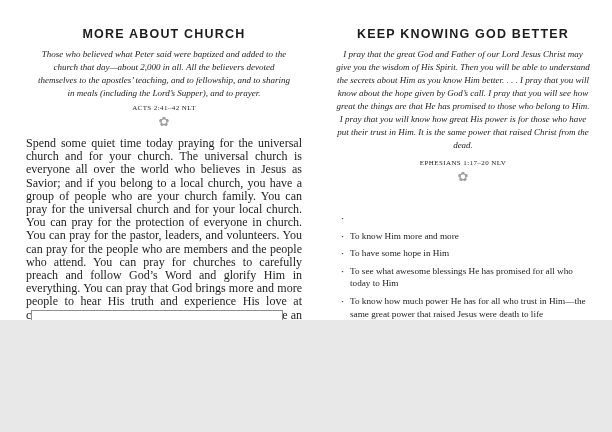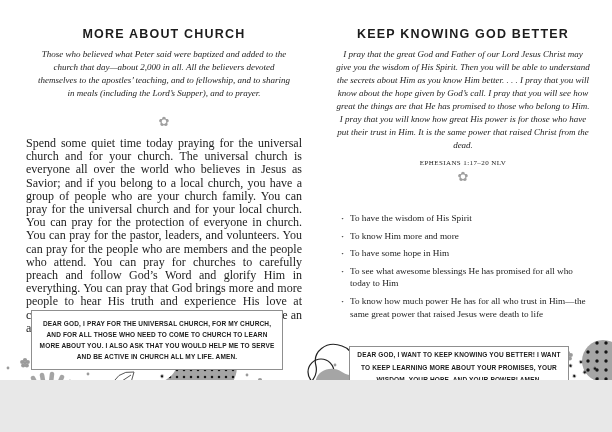--- a/index.html
+++ b/index.html
@@ -1,19 +1,19 @@
 <!DOCTYPE html>
 <html style="--text: #1c1c1c; --decor_gray: #a5a5a5; --box_border: #8f8f8f;"><head>
 <meta charset="utf-8">
 <style>
   :root{
     --text:#1c1c1c; --decor_gray:#a5a5a5; --box_border:#8f8f8f; --page_bg:#ffffff;
   }
   html,body{margin:0;padding:0;background:#e8e8e8;}
-  .spread{position:relative;width:612px;height:380px;background:var(--page_bg);
+  .spread{position:relative;width:612px;height:320px;background:var(--page_bg);
     overflow:hidden;font-family:"Liberation Serif",serif;color:var(--text);}
   .decor{position:absolute;left:0;top:340px;z-index:0;}
   .page{position:absolute;top:0;height:432px;z-index:1;}
   .page.left{left:26px;width:276px;}
   .page.right{left:327px;width:272px;}
   .page > div, .page > h1, .page > p, .page > ul{position:absolute;left:0;right:0;margin:0;}
   h1.title{font-family:"Liberation Sans",sans-serif;font-weight:700;font-size:12.5px;
     letter-spacing:1.2px;text-align:center;top:27px;}
   .scripture{top:48px;font-style:italic;font-size:9px;line-height:13px;text-align:center;padding:0 8px;}
   .reference{font-variant-caps:all-small-caps;font-size:9.5px;letter-spacing:.4px;text-align:center;}
@@ -165,37 +165,37 @@
         <circle cx="452" cy="14" r="1.4"></circle>
         <circle cx="523" cy="40" r="1.4"></circle>
       <circle cx="558" cy="12" r="1.4"></circle>
         <circle cx="590" cy="58" r="1.4"></circle>
     </g>
   </svg>
 
   <div class="page left">
     <h1 class="title">MORE ABOUT CHURCH</h1>
     <div class="scripture">Those who believed what Peter said were baptized and added to the church that day—about 2,000 in all. All the believers devoted themselves to the apostles’ teaching, and to fellowship, and to sharing in meals (including the Lord’s Supper), and to prayer.</div>
+    <div class="reference">Acts 2:41–42 NLT</div>
     <div class="ornament">✿</div>
     <p class="bodytext">Spend some quiet time today praying for the universal church and for your church. The universal church is everyone all over the world who believes in Jesus as Savior; and if you belong to a local church, you have a group of people who are your church family. You can pray for the universal church and for your local church. You can pray for the protection of everyone in church. You can pray for the pastor, leaders, and volunteers. You can pray for the people who are members and the people who attend. You can pray for churches to carefully preach and follow God’s Word and glorify Him in everything. You can pray that God brings more and more people to hear His truth and experience His love at church. You can ask God to show you how you can be an active part of your church.</p>
     <div class="prayer-box">
       <div>DEAR GOD, I PRAY FOR THE UNIVERSAL CHURCH, FOR MY CHURCH, AND FOR ALL THOSE WHO NEED TO COME TO CHURCH TO LEARN MORE ABOUT YOU. I ALSO ASK THAT YOU WOULD HELP ME TO SERVE AND BE ACTIVE IN CHURCH ALL MY LIFE. AMEN.</div>
     </div>
     <div class="pagenum">14</div>
   </div>
 
   <div class="page right">
     <h1 class="title">KEEP KNOWING GOD BETTER</h1>
     <div class="scripture">I pray that the great God and Father of our Lord Jesus Christ may give you the wisdom of His Spirit. Then you will be able to understand the secrets about Him as you know Him better. . . . I pray that you will know about the hope given by God’s call. I pray that you will see how great the things are that He has promised to those who belong to Him. I pray that you will know how great His power is for those who have put their trust in Him. It is the same power that raised Christ from the dead.</div>
     <div class="reference">Ephesians 1:17–20 NLV</div>
     <div class="ornament">✿</div>
     <ul class="bullets">
       <li>
           <span class="marker">·</span>
-          <span>To have the wisdom of His Spirit</span>
         </li>
       <li>
           <span class="marker">·</span>
           <span>To know Him more and more</span>
         </li>
       <li>
           <span class="marker">·</span>
           <span>To have some hope in Him</span>
         </li>
       <li>

